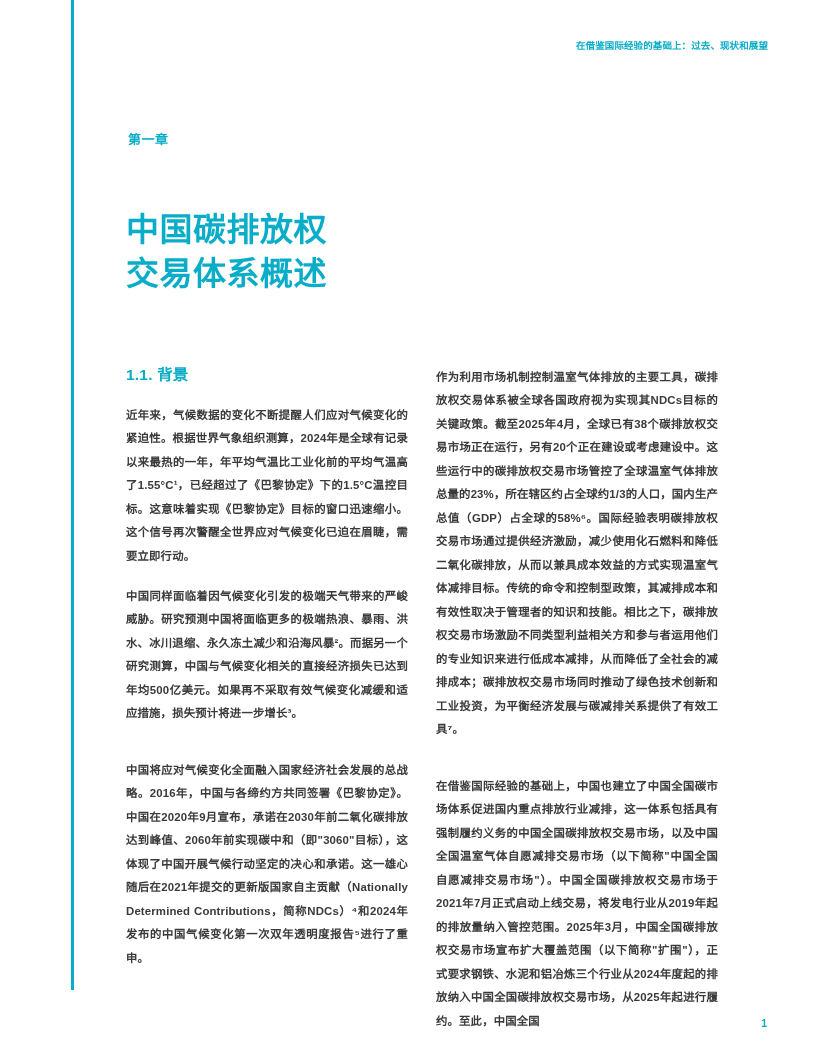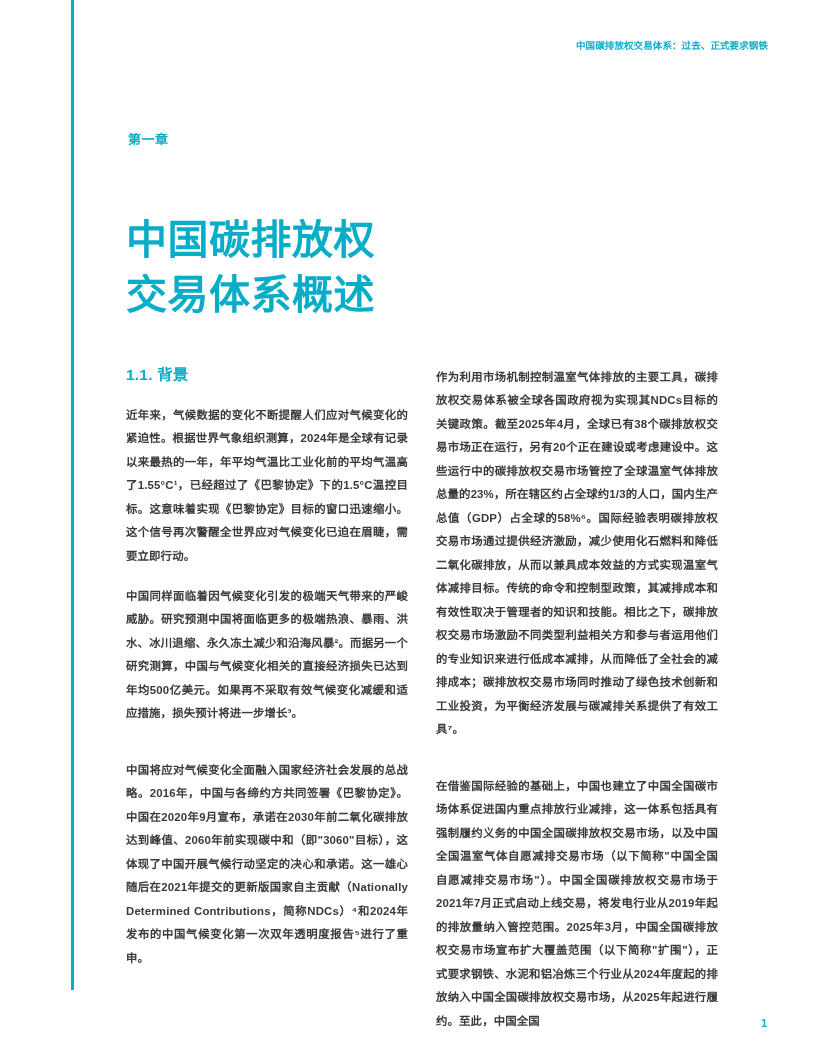--- a/index.html
+++ b/index.html
@@ -56,21 +56,21 @@
     color: #0aadc8;
     letter-spacing: 0.5px;
     line-height: 1;
   }
 
   .chapter-title {
     position: absolute;
     left: 126px;
     top: 186px;
     width: 330px;
-    font-size: 41px;
+    font-size: 33px;
     font-weight: 700;
     color: #0aadc8;
     line-height: 1.34;
     letter-spacing: 0.5px;
   }
   .chapter-title .line {
     display: block;
   }
 
   
@@ -121,21 +121,21 @@
     line-height: 1;
   }
 </style>
 </head>
 <body>
 
 <div class="page">
 
   <div class="accent-rule"></div>
 
-  <div class="running-header">中国碳排放权交易体系：过去、正式要求钢铁</div>
+  <div class="running-header">在借鉴国际经验的基础上：过去、现状和展望</div>
 
   <div class="chapter-eyebrow">第一章</div>
 
   <h1 class="chapter-title">
     <span class="line">中国碳排放权</span>
     <span class="line">交易体系概述</span>
   </h1>
 
   <div class="columns">
 

